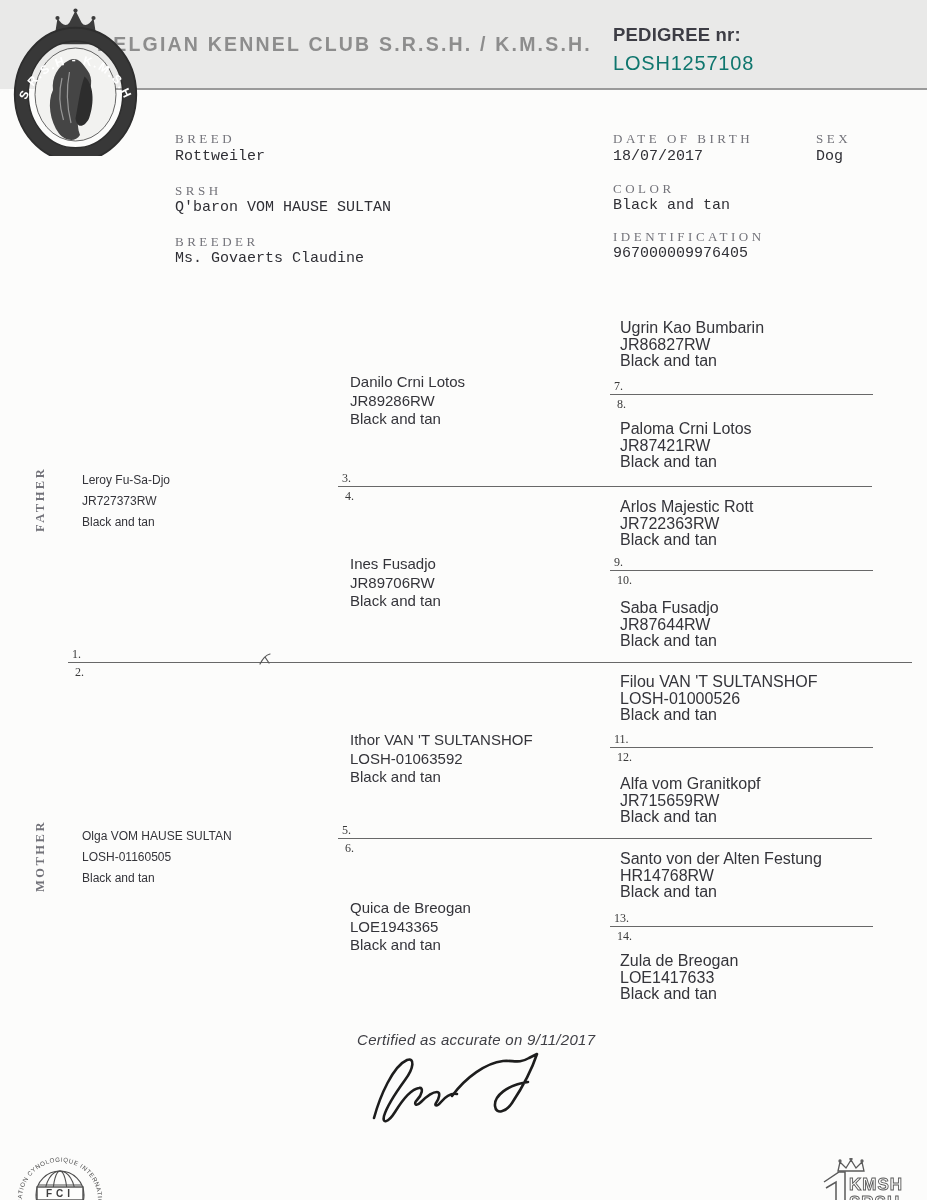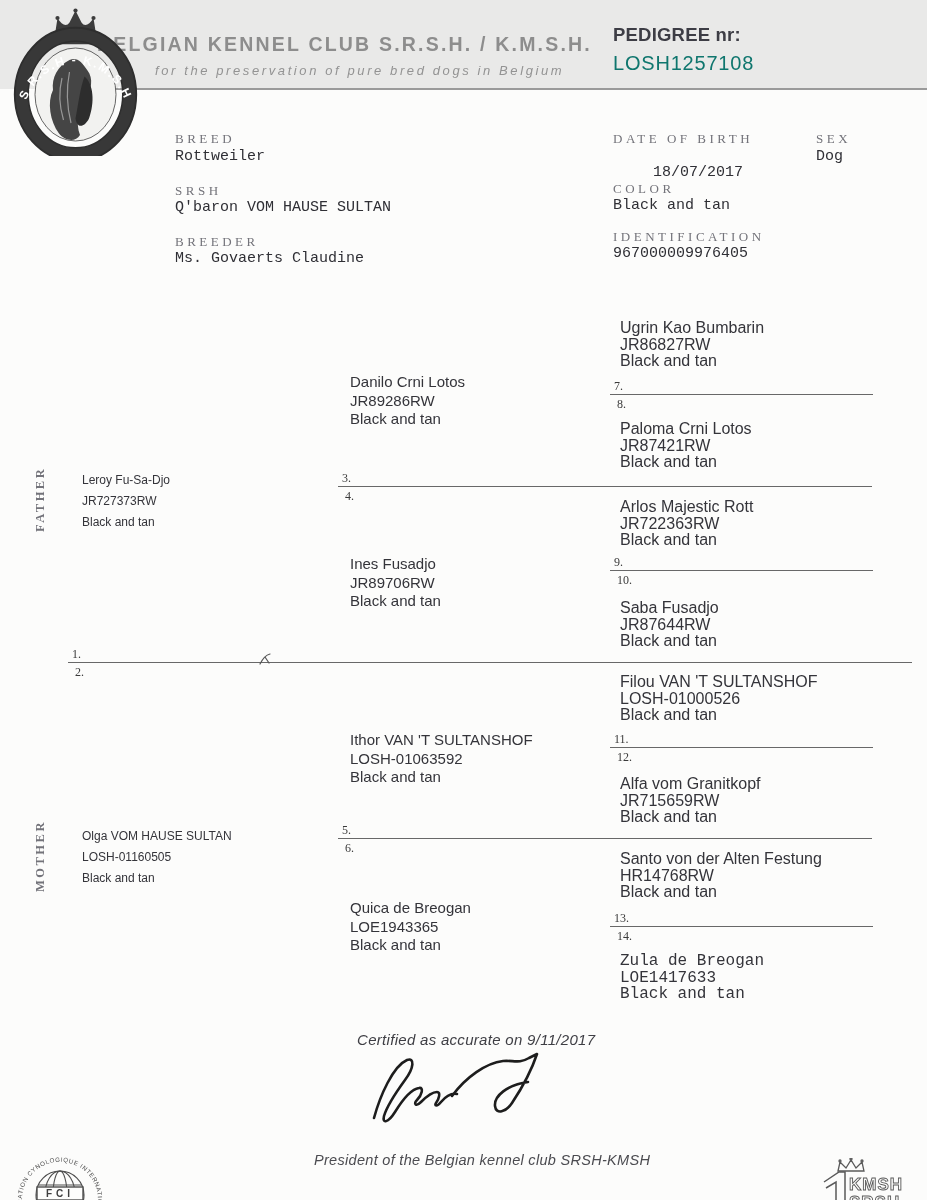--- a/index.html
+++ b/index.html
@@ -44,21 +44,20 @@
 </style>
 </head>
 <body>
 
 <div class="page">
 
   <div class="header-band"></div>
   <div class="header-rule"></div>
 
   <div class="org-title">BELGIAN KENNEL CLUB S.R.S.H. / K.M.S.H.</div>
-  <div class="tagline">for the preservation of pure bred dogs in Belgium</div>
   <div class="ped-label">PEDIGREE nr:</div>
   <div class="ped-number">LOSH1257108</div>
 
   <svg style="position:absolute;left:8px;top:6px;" width="135" height="150" viewBox="0 0 90 100">
     <path d="M31,21 L33,8 C36,13 39,14 41,11 L45,3 L49,11 C51,14 54,13 57,8 L59,21 Z" fill="#3c3c3c"></path>
     <rect x="30" y="21" width="30" height="4.5" fill="#3c3c3c"></rect>
     <circle cx="33" cy="8" r="1.4" fill="#3c3c3c"></circle>
       <circle cx="45" cy="3" r="1.4" fill="#3c3c3c"></circle>
       <circle cx="57" cy="8" r="1.4" fill="#3c3c3c"></circle>
     <ellipse cx="45" cy="59" rx="36" ry="40" fill="none" stroke="#383838" stroke-width="9"></ellipse>
@@ -77,21 +76,21 @@
   <div class="lbl" style="left:175px;top:131px;">BREED</div>
   <div class="val" style="left:175px;top:148px;">Rottweiler</div>
 
   <div class="lbl" style="left:175px;top:183px;">SRSH</div>
   <div class="val" style="left:175px;top:199px;">Q'baron VOM HAUSE SULTAN</div>
 
   <div class="lbl" style="left:175px;top:234px;">BREEDER</div>
   <div class="val" style="left:175px;top:250px;">Ms. Govaerts Claudine</div>
 
   <div class="lbl" style="left:613px;top:131px;">DATE OF BIRTH</div>
-  <div class="val" style="left:613px;top:164px;margin-left:40px;">18/07/2017</div>
+  <div class="val" style="left:613px;top:148px;">18/07/2017</div>
 
   <div class="lbl" style="left:816px;top:131px;">SEX</div>
   <div class="val" style="left:816px;top:148px;">Dog</div>
 
   <div class="lbl" style="left:613px;top:181px;">COLOR</div>
   <div class="val" style="left:613px;top:197px;">Black and tan</div>
 
   <div class="lbl" style="left:613px;top:229px;">IDENTIFICATION</div>
   <div class="val" style="left:613px;top:245px;">967000009976405</div>
 
@@ -158,21 +157,21 @@
   <div class="dog-entry g3" style="left:620px;top:776px;">
     <div>Alfa vom Granitkopf</div>
     <div>JR715659RW</div>
     <div>Black and tan</div>
   </div>
   <div class="dog-entry g3" style="left:620px;top:851px;">
     <div>Santo von der Alten Festung</div>
     <div>HR14768RW</div>
     <div>Black and tan</div>
   </div>
-  <div class="dog-entry g3" style="left:620px;top:953px;font-family:Liberation Mono, monospace;">
+  <div class="dog-entry g3" style="left:620px;top:953px;">
     <div>Zula de Breogan</div>
     <div>LOE1417633</div>
     <div>Black and tan</div>
   </div>
 
   <div class="divider" style="left:68px;top:646px;width:844px;">
     <span class="num top">1.</span>
     <div class="rule" style="border-top-width:1.9px;"></div>
     <span class="num bottom">2.</span>
   </div>
@@ -213,21 +212,20 @@
 
   <div class="certified">Certified as accurate on 9/11/2017</div>
 
   <svg style="position:absolute;left:366px;top:1050px;" width="195" height="84" viewBox="0 0 195 84">
     <g stroke="#1d1d1d" stroke-width="2.6" fill="none" stroke-linecap="round" stroke-linejoin="round">
       <path d="M8,68 C14,46 27,16 41,10 C49,7 48,18 39,30 C31,41 21,56 18,66 C16,74 22,73 29,62 C37,49 46,39 53,38 C58,37 56,45 51,50 C47,54 50,57 55,52 C61,46 66,42 71,42 C75,42 73,49 70,53 C68,56 71,57 75,52 C80,46 86,43 91,44"></path>
       <path d="M86,46 C100,27 120,13 137,11 C147,10 153,14 163,8 L171,4 C166,19 156,38 146,53 C140,62 130,65 129,56 C128,46 141,35 162,32"></path>
     </g>
   </svg>
 
-  <div class="president">President of the Belgian kennel club SRSH-KMSH</div>
 
   <svg style="position:absolute;left:0px;top:1150px;" width="130" height="100" viewBox="0 0 130 100">
     <path id="fciArc" d="M24,62 A38,38 0 1 1 96,62" fill="none"></path>
     <text font-family="Liberation Sans, sans-serif" font-size="6.2" fill="#4e4e4e" letter-spacing="0.6">
       <textPath href="#fciArc" startOffset="50%" text-anchor="middle">FEDERATION CYNOLOGIQUE INTERNATIONALE</textPath>
     </text>
     <g stroke="#4e4e4e" fill="none" stroke-width="1.1">
       <circle cx="60" cy="45" r="24"></circle>
       <ellipse cx="60" cy="45" rx="15" ry="24"></ellipse>
       <ellipse cx="60" cy="45" rx="7" ry="24"></ellipse>

